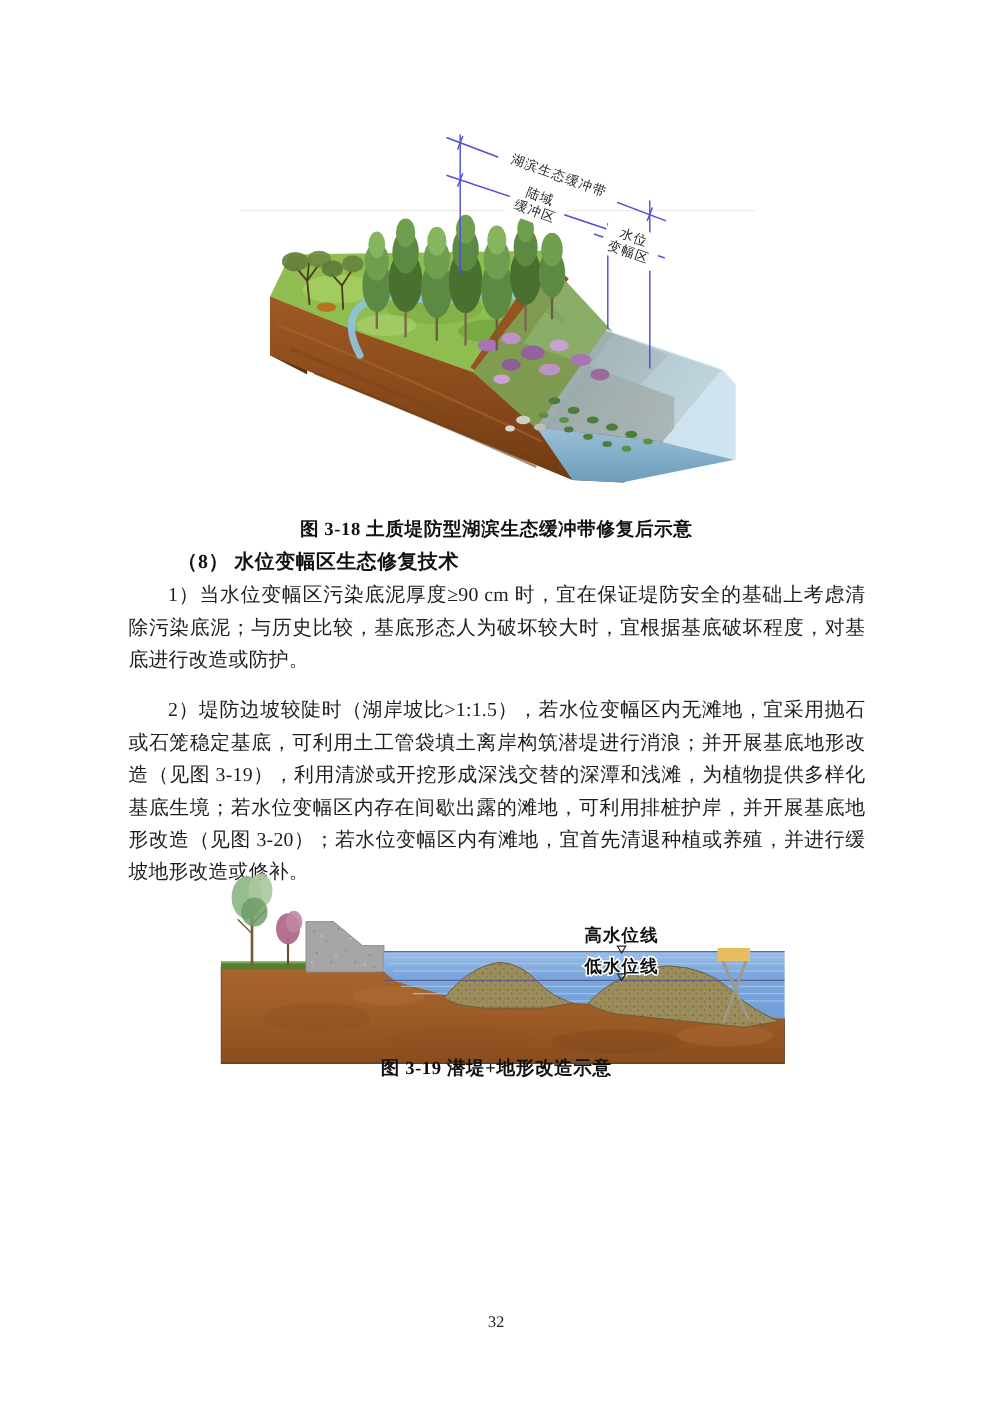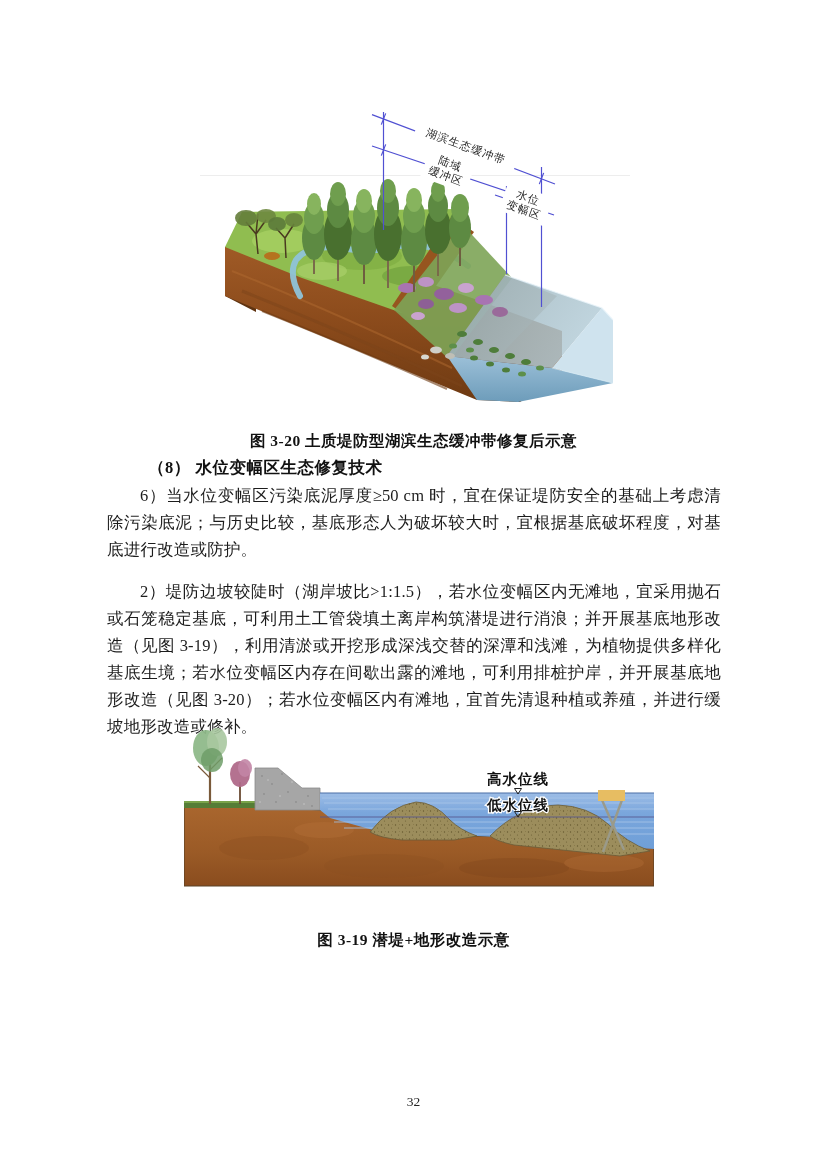--- a/index.html
+++ b/index.html
@@ -16,21 +16,21 @@
   #fig1{left:222px;top:106px;width:400px;height:300px;}
   #cap1{top:431px;}
   #heading{left:148px;top:457px;font-size:16.5px;font-weight:700;color:#111;letter-spacing:0.5px;}
   .para{
     left:107px;width:614px;font-size:16.5px;line-height:27px;text-align:justify;
     text-justify:inter-ideograph;text-indent:2em;color:#1c1c1c;letter-spacing:0.2px;
   }
   #para1{top:482px;}
   #para2{top:578px;}
   #fig2{left:184px;top:718px;width:470px;height:170px;}
-  #cap2{top:930px;}
+  #cap2{top:880px;}
   #page-number{left:0;top:1094px;width:827px;text-align:center;font-size:13.5px;color:#222;}
   svg text{font-family:"Liberation Serif","DejaVu Serif",serif;}
   .dimlabel{font-size:11px;fill:#222;letter-spacing:1px;}
   .wl-label{font-size:14.5px;font-weight:700;fill:#101010;paint-order:stroke;stroke:#ffffff;stroke-width:2.5px;letter-spacing:1px;}
 </style>
 </head>
 <body>
 
 <div class="abs" id="artifact-line"></div>
 
@@ -196,25 +196,25 @@
     <text class="dimlabel" text-anchor="middle" y="-3">陆域</text>
     <text class="dimlabel" text-anchor="middle" y="10">缓冲区</text>
   </g>
   <g transform="translate(304,98) rotate(20)">
     <rect x="-24" y="-15" width="48" height="30" fill="#ffffff"></rect>
     <text class="dimlabel" text-anchor="middle" y="-3">水位</text>
     <text class="dimlabel" text-anchor="middle" y="10">变幅区</text>
   </g>
 </svg>
 
-<div class="abs caption" id="cap1">图 3-20 土质堤防型湖滨生态缓冲带修复后示意</div>
+<div class="abs caption" id="cap1">图 3-18 土质堤防型湖滨生态缓冲带修复后示意</div>
 
 <div class="abs" id="heading">（8） 水位变幅区生态修复技术</div>
 
-<div class="abs para" id="para1">6）当水位变幅区污染底泥厚度≥50 cm 时，宜在保证堤防安全的基础上考虑清除污染底泥；与历史比较，基底形态人为破坏较大时，宜根据基底破坏程度，对基底进行改造或防护。</div>
+<div class="abs para" id="para1">1）当水位变幅区污染底泥厚度≥90 cm 时，宜在保证堤防安全的基础上考虑清除污染底泥；与历史比较，基底形态人为破坏较大时，宜根据基底破坏程度，对基底进行改造或防护。</div>
 <div class="abs para" id="para2">2）堤防边坡较陡时（湖岸坡比&gt;1:1.5），若水位变幅区内无滩地，宜采用抛石或石笼稳定基底，可利用土工管袋填土离岸构筑潜堤进行消浪；并开展基底地形改造（见图 3-19），利用清淤或开挖形成深浅交替的深潭和浅滩，为植物提供多样化基底生境；若水位变幅区内存在间歇出露的滩地，可利用排桩护岸，并开展基底地形改造（见图 3-20）；若水位变幅区内有滩地，宜首先清退种植或养殖，并进行缓坡地形改造或修补。</div>
 
 <svg class="abs" id="fig2" viewBox="0 0 470 170">
   <defs>
     <linearGradient id="soil2" x1="0" y1="0" x2="0" y2="1">
       <stop offset="0" stop-color="#a9662e"></stop>
         <stop offset="0.6" stop-color="#9a5a26"></stop>
         <stop offset="1" stop-color="#8a4c1e"></stop>
     </linearGradient>
     <linearGradient id="water2" x1="0" y1="0" x2="0" y2="1">

